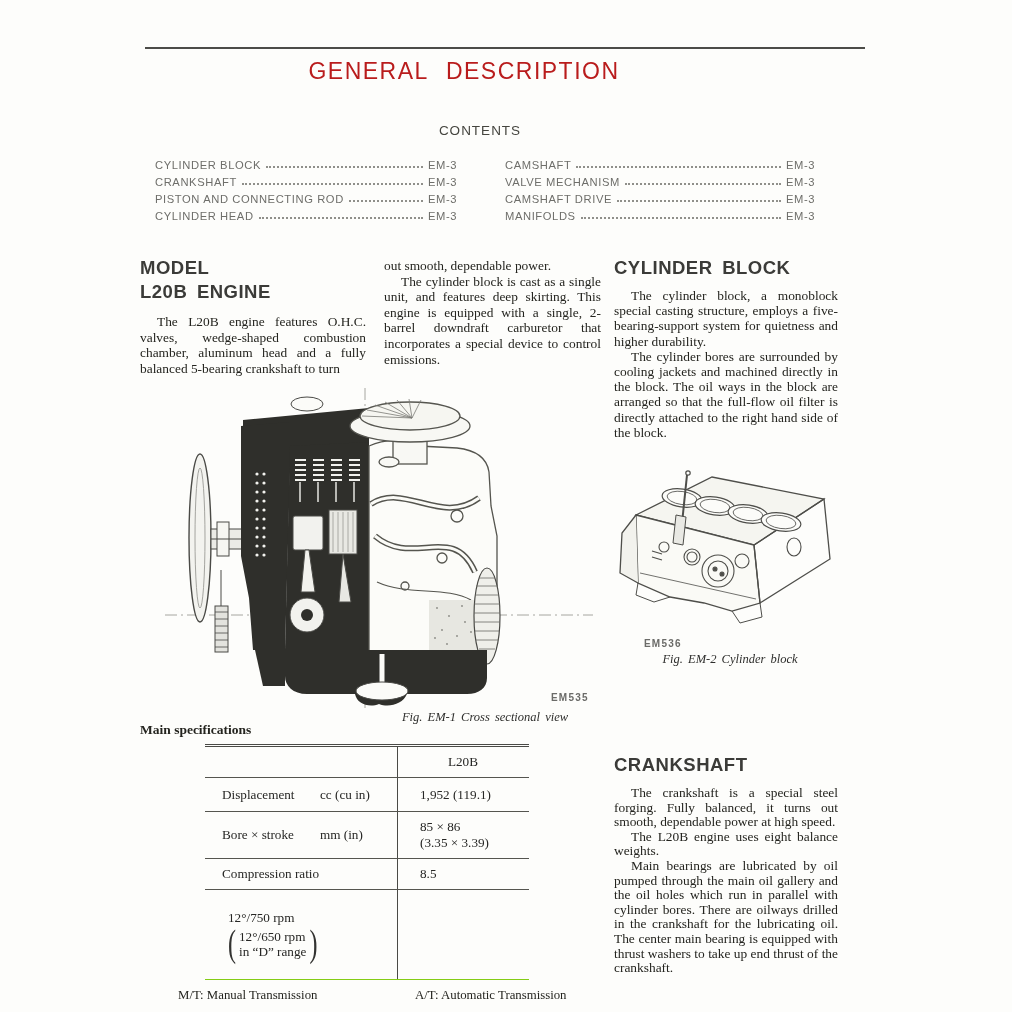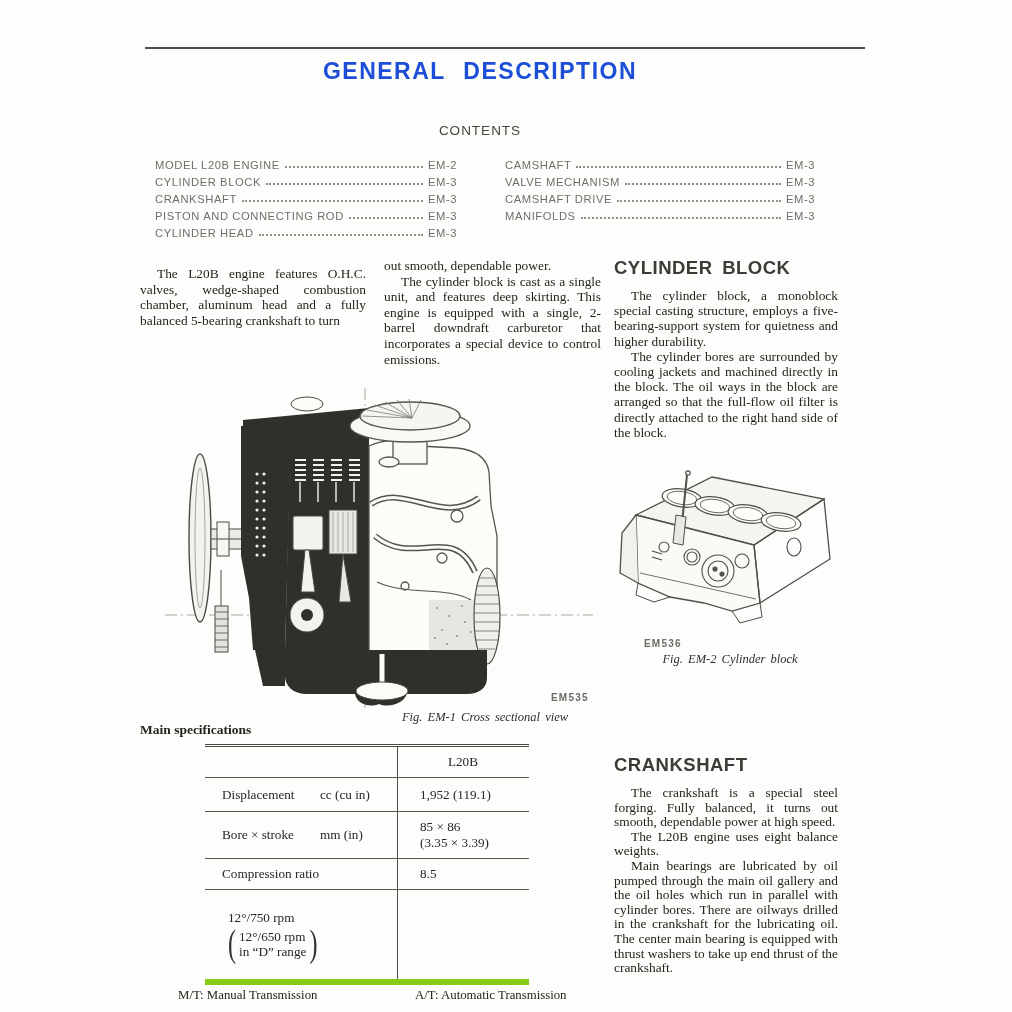--- a/index.html
+++ b/index.html
@@ -3,22 +3,22 @@
 <meta charset="utf-8">
 <style>
   html,body{margin:0;padding:0;}
   body{width:1012px;height:1012px;background:#f6f6f3;font-family:"Liberation Serif",serif;}
   .page{position:relative;width:1012px;height:1012px;background:#fdfdfb;overflow:hidden;color:#262624;}
 
   
   .running-head{position:absolute;top:25px;left:120px;width:730px;text-align:center;
     font-family:"Liberation Sans",sans-serif;font-size:15px;color:#3f3f3d;letter-spacing:.5px;}
   .head-rule{position:absolute;top:47px;left:145px;width:720px;height:2px;background:#4c4c48;}
-  .page-title{position:absolute;top:58px;left:115px;width:730px;text-align:center;
-    font-family:"Liberation Sans",sans-serif;font-weight:700;font-size:23px;color:#1d4ed8;
+  .page-title{position:absolute;top:58px;left:99px;width:730px;text-align:center;
+    font-family:"Liberation Sans",sans-serif;font-weight:400;font-size:23px;color:#b91c1c;
     letter-spacing:1.5px;word-spacing:10px;}
   .contents-title{position:absolute;top:123px;left:115px;width:730px;text-align:center;
     font-family:"Liberation Sans",sans-serif;font-size:13.5px;color:#45453f;letter-spacing:1px;}
 
   
   .toc-col{position:absolute;top:154px;font-family:"Liberation Sans",sans-serif;
     font-size:11.2px;color:#6e6e6a;letter-spacing:.6px;}
   .toc-col.left{left:155px;width:307px;}
   .toc-col.right{left:505px;width:315px;}
   .toc-row{display:flex;align-items:flex-end;height:17px;}
@@ -43,21 +43,21 @@
   
   .figure-box{position:absolute;}
   .fig-code{position:absolute;font-family:"Liberation Sans",sans-serif;font-size:10px;
     color:#6b6b68;letter-spacing:1.2px;font-weight:700;}
   .fig-caption{position:absolute;font-style:italic;font-size:12.5px;color:#2e2e2c;
     text-align:center;word-spacing:2px;}
 
   
   .spec-label{position:absolute;left:140px;top:722px;font-weight:700;font-size:13.5px;color:#24241f;}
   .spec-table{position:absolute;left:205px;top:744px;width:324px;
-    border-top:3px double #4a4a46;border-bottom:6px solid #84cc16;font-size:13.2px;color:#262624;}
+    border-top:3px double #4a4a46;border-bottom:1px solid #84cc16;font-size:13.2px;color:#262624;}
   .spec-divider{position:absolute;left:192px;top:0;bottom:0;width:1px;background:#4a4a46;}
   .srow{display:flex;align-items:center;border-bottom:1px solid #55554f;box-sizing:border-box;position:relative;}
   .srow.last{border-bottom:none;}
   .cell-label{width:192px;box-sizing:border-box;padding-left:17px;position:relative;}
   .cell-label .unit{position:absolute;left:115px;top:50%;transform:translateY(-50%);white-space:nowrap;}
   .cell-value{flex:1;box-sizing:border-box;padding-left:23px;}
   .hdr-row{height:31px;}
   .hdr-row .cell-value{text-align:center;padding-left:0;}
   .row-a{height:34px;}
   .row-b{height:47px;}
@@ -75,25 +75,20 @@
 <body>
 
 <div class="page">
 
   <div class="head-rule"></div>
   <div class="page-title">GENERAL DESCRIPTION</div>
   <div class="contents-title">CONTENTS</div>
 
   <div class="toc-col left">
     <div class="toc-row">
-        <span class="toc-title">MODEL L20B ENGINE</span>
-        <span class="toc-leader"></span>
-        <span class="toc-page">EM-2</span>
-      </div>
-    <div class="toc-row">
         <span class="toc-title">CYLINDER BLOCK</span>
         <span class="toc-leader"></span>
         <span class="toc-page">EM-3</span>
       </div>
     <div class="toc-row">
         <span class="toc-title">CRANKSHAFT</span>
         <span class="toc-leader"></span>
         <span class="toc-page">EM-3</span>
       </div>
     <div class="toc-row">
@@ -124,20 +119,24 @@
         <span class="toc-page">EM-3</span>
       </div>
     <div class="toc-row">
         <span class="toc-title">MANIFOLDS</span>
         <span class="toc-leader"></span>
         <span class="toc-page">EM-3</span>
       </div>
   </div>
 
   <div class="body-col col1">
+    <div class="sec-head">
+      <div>MODEL</div>
+      <div>L20B ENGINE</div>
+    </div>
     <div class="para-block">
       <p>The L20B engine features O.H.C. valves, wedge-shaped combustion chamber, aluminum head and a fully balanced 5-bearing crankshaft to turn</p>
     </div>
   </div>
 
   <div class="body-col col2">
     <p class="noindent">out smooth, dependable power.</p>
     <p>The cylinder block is cast as a single unit, and features deep skirting. This engine is equipped with a single, 2-barrel downdraft carburetor that incorporates a special device to control emissions.</p>
   </div>
 

